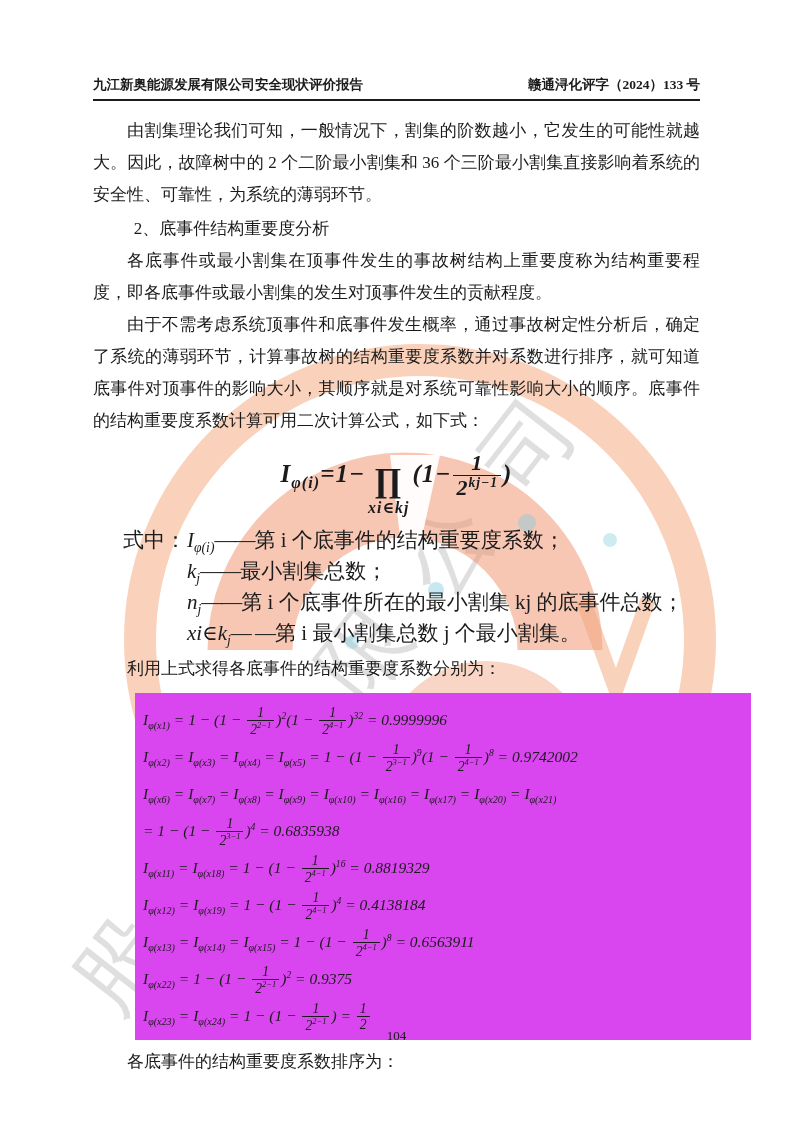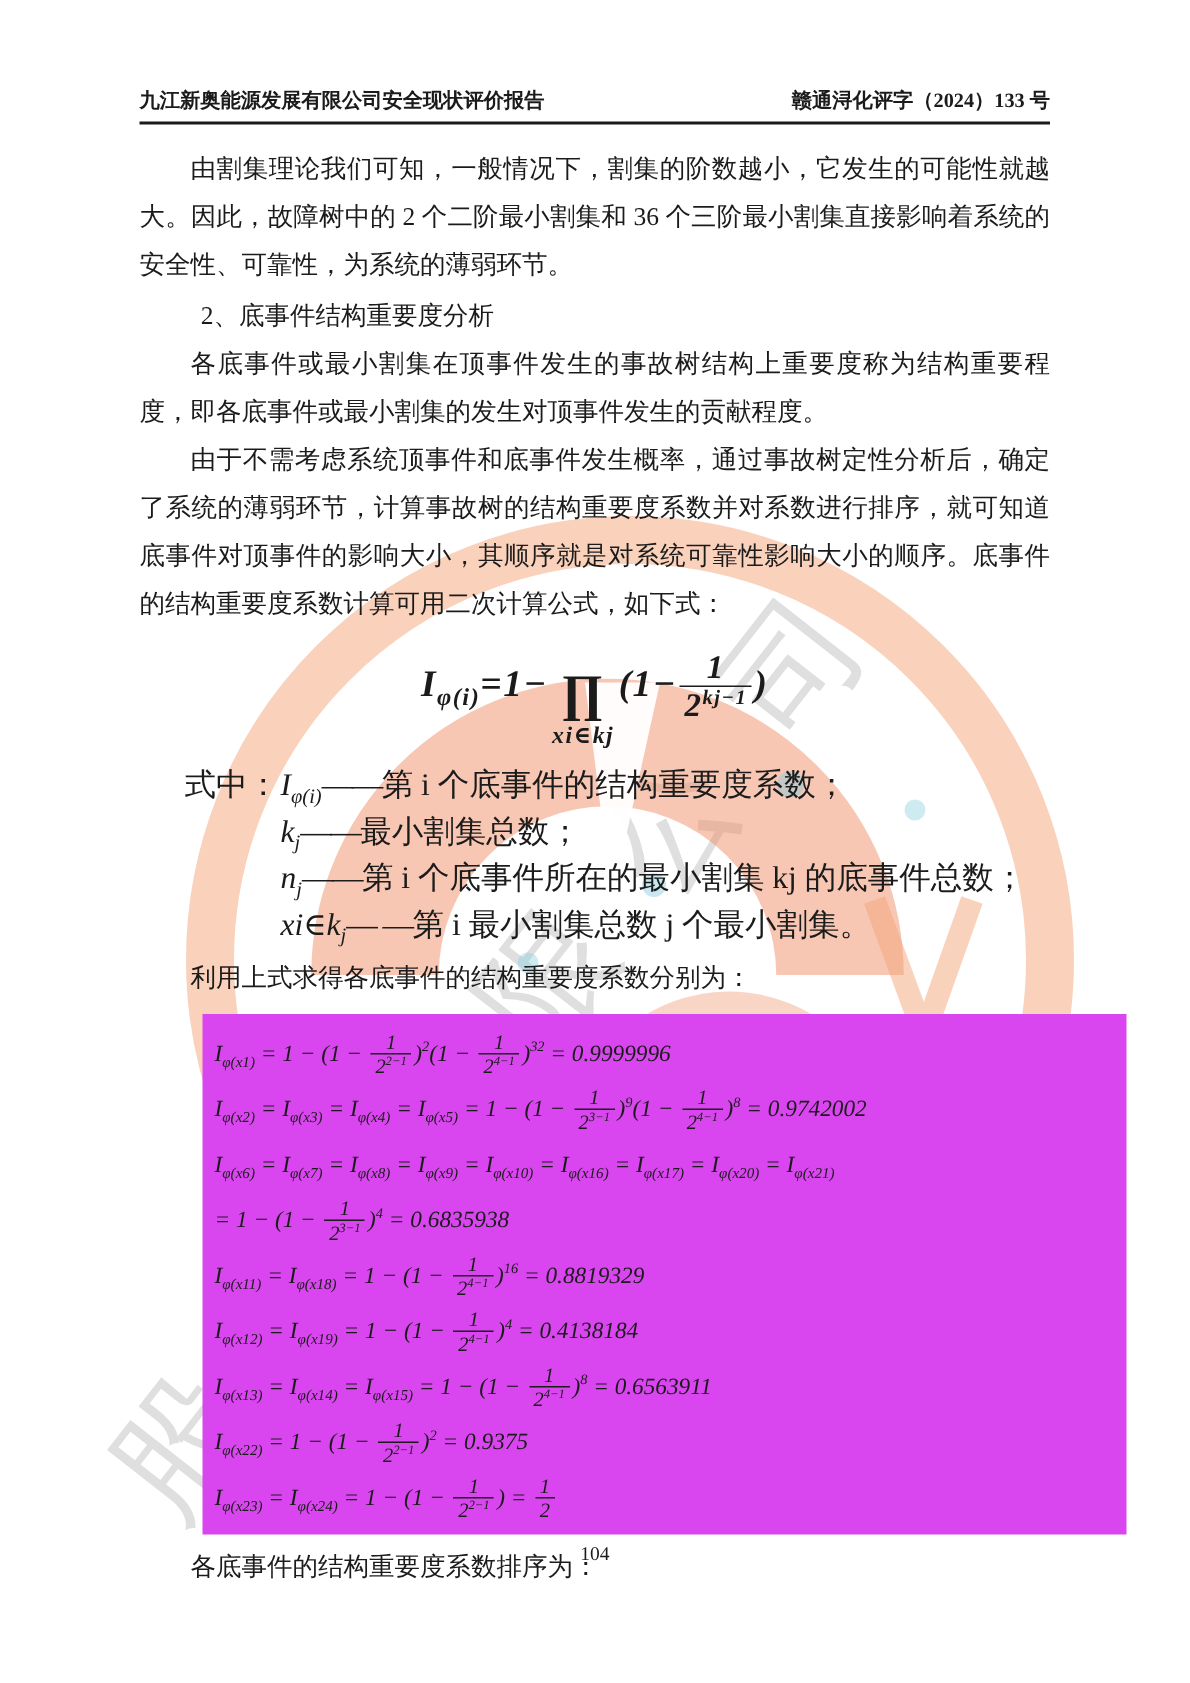--- a/index.html
+++ b/index.html
@@ -7,21 +7,21 @@
     width:793px;height:1122px;margin:0 auto;position:relative;overflow:hidden;
     background:#ffffff;color:#1b1b1b;
     font-family:"Liberation Serif","DejaVu Serif",serif;
   }
   
   .wm{position:absolute;left:0;top:0;z-index:0;pointer-events:none;}
   
   .content{position:relative;z-index:1;padding:0 93px;}
   .hdr{
     display:flex;justify-content:space-between;align-items:flex-end;
-    padding-top:58px;padding-bottom:5px;border-bottom:2px solid #1b1b1b;
+    padding-top:76px;padding-bottom:5px;border-bottom:2px solid #1b1b1b;
     font-weight:bold;font-size:13.5px;
   }
   .para{font-size:17px;line-height:32px;text-align:justify;text-indent:2em;margin:0;}
   .mt{margin-top:14px;}
   .heading{font-size:17px;line-height:32px;text-indent:2.4em;margin:2px 0 0 0;}
   .formula-wrap{text-align:center;margin:14px 0 8px 0;}
   .formula{font-size:25px;font-weight:bold;font-style:italic;letter-spacing:1px;}
   .defs{font-size:21px;line-height:31px;margin-top:2px;}
   .def-line{padding-left:30px;white-space:nowrap;}
   .def-lead{display:inline-block;min-width:64px;}

